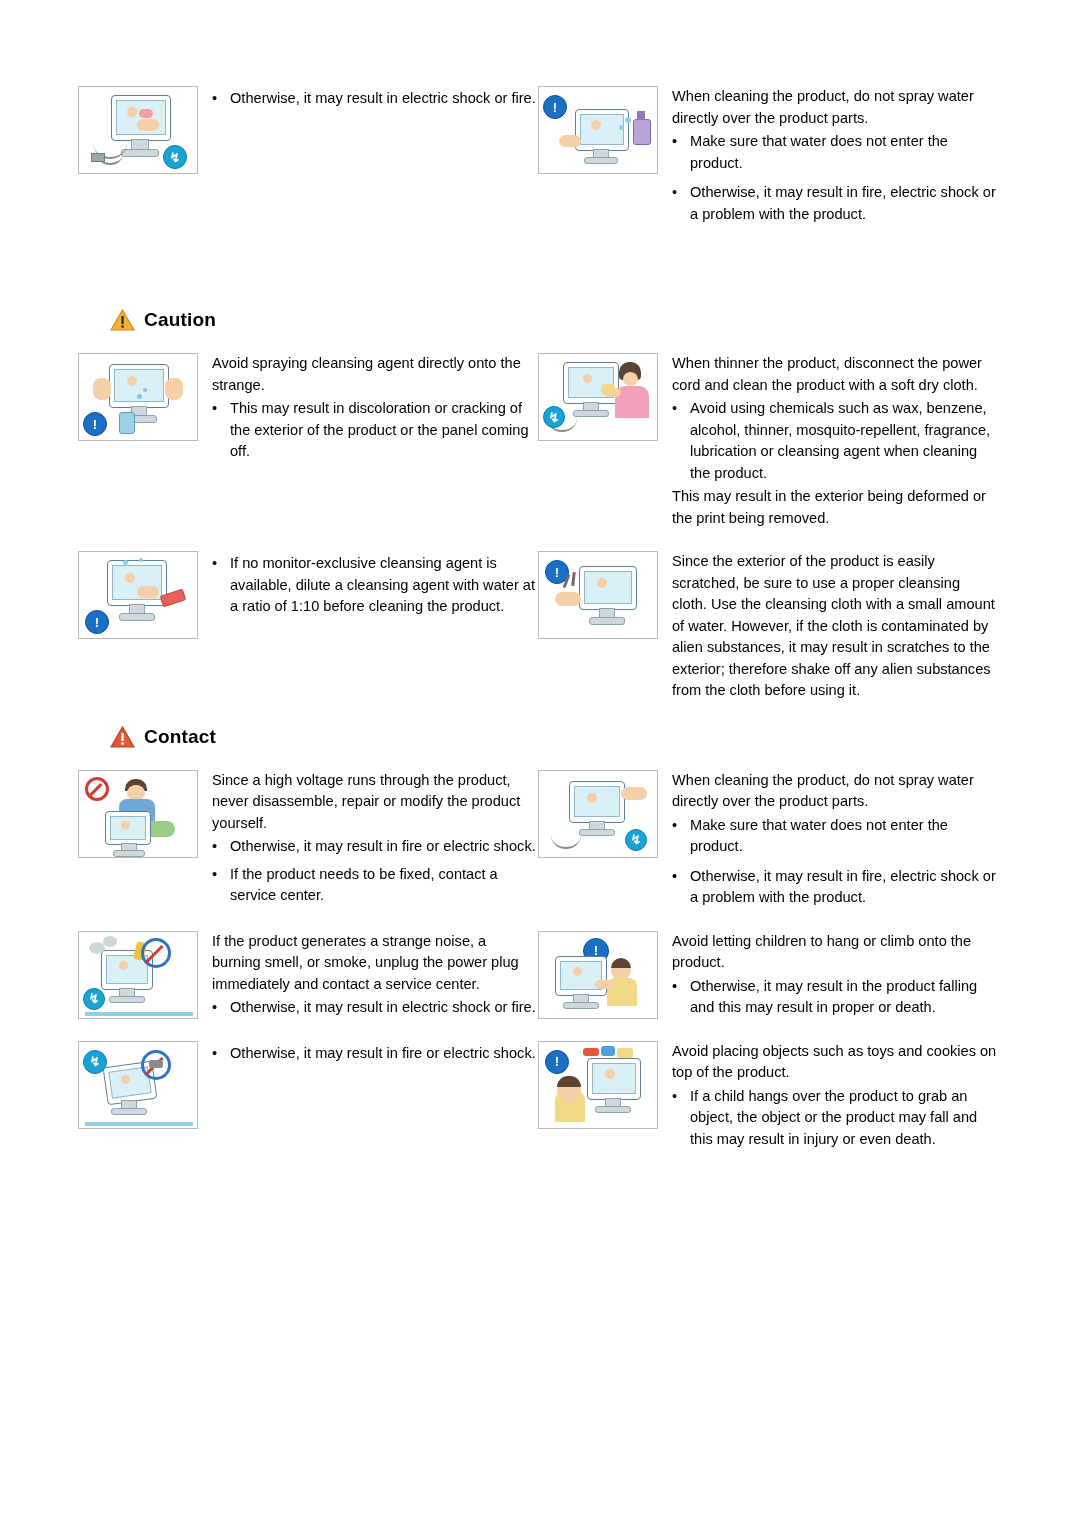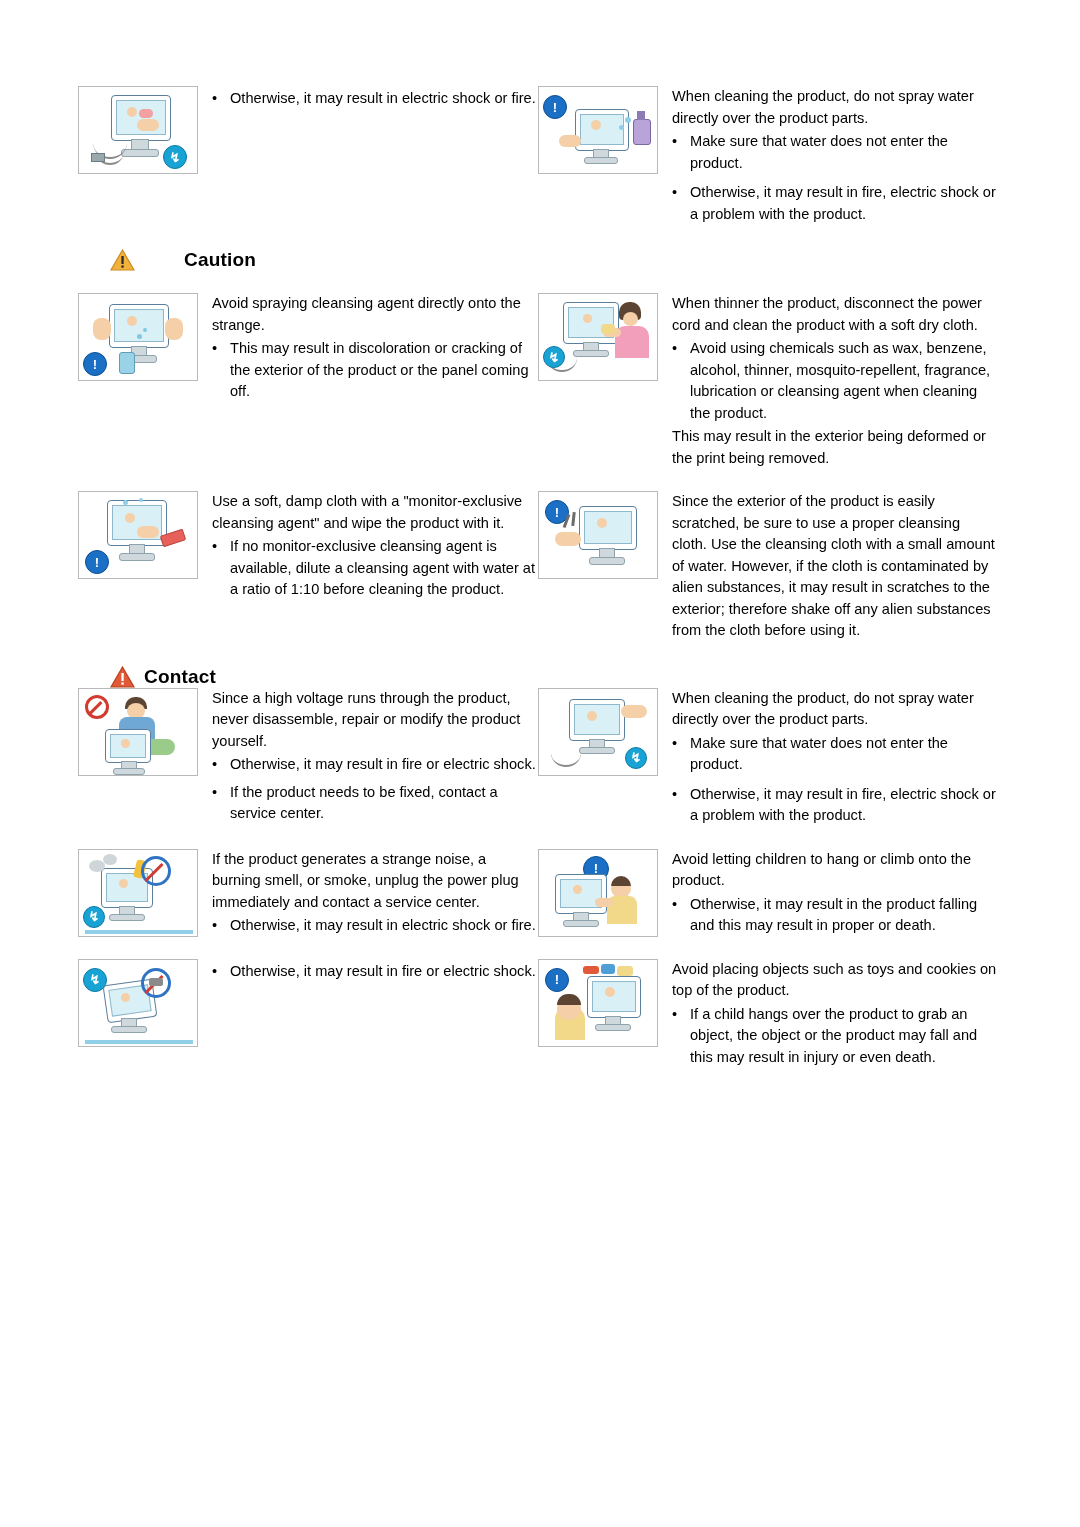--- a/index.html
+++ b/index.html
@@ -225,21 +225,21 @@
           </div>
           <div class="bullet" style="margin-top:8px;">
             <span class="dot">•</span>
             <span class="btext">Otherwise, it may result in fire, electric shock or a problem with the product.</span>
           </div>
         </div>
       </div>
     </div>
   </div>
 
-  <div class="heading-warn" style="margin-top:24px;gap:40px;">
+  <div class="heading-warn" style="margin-top:84px;">
     <span class="tri">
       <svg width="25" height="22" viewBox="0 0 25 22">
         <polygon points="12.5,1 24,21 1,21" fill="#f0b23c" stroke="#d08a1d" stroke-width="1.2"></polygon>
         <rect x="11.4" y="7" width="2.3" height="8" fill="#2b2b2b"></rect>
         <rect x="11.4" y="16.4" width="2.3" height="2.3" fill="#2b2b2b"></rect>
       </svg>
     </span>
     <span class="label">Caution</span>
   </div>
 
@@ -311,21 +311,20 @@
           <div class="stand" style="left:50px;top:52px;width:14px;height:9px;"></div>
           <div class="stand" style="left:40px;top:61px;width:34px;height:6px;border-radius:3px;"></div>
           <div class="blob skin" style="left:58px;top:34px;width:22px;height:12px;border-radius:6px;"></div>
           <div style="position:absolute;left:82px;top:40px;width:22px;height:10px;background:#e8605a;border:1px solid #b6423d;border-radius:2px;transform:rotate(-18deg);"></div>
           <div class="blob" style="left:44px;top:8px;width:5px;height:5px;background:#8fd0e8;"></div>
           <div class="blob" style="left:60px;top:6px;width:4px;height:4px;background:#8fd0e8;"></div>
           <div class="circ-badge" style="left:6px;top:58px;width:22px;height:22px;">!</div>
         </div>
       </div>
       <div class="txt">
-        <p>Use a soft, damp cloth with a "monitor-exclusive cleansing agent" and wipe the product with it.</p>
         <div class="bullets">
           <div class="bullet" style="margin-top:2px;">
             <span class="dot">•</span>
             <span class="btext">If no monitor-exclusive cleansing agent is available, dilute a cleansing agent with water at a ratio of 1:10 before cleaning the product.</span>
           </div>
         </div>
       </div>
     </div>
 
     <div class="col">
@@ -353,21 +352,21 @@
     <span class="tri">
       <svg width="25" height="22" viewBox="0 0 25 22">
         <polygon points="12.5,1 24,21 1,21" fill="#e05a3a" stroke="#b8401f" stroke-width="1.2"></polygon>
         <rect x="11.4" y="7" width="2.3" height="8" fill="#ffffff"></rect>
         <rect x="11.4" y="16.4" width="2.3" height="2.3" fill="#ffffff"></rect>
       </svg>
     </span>
     <span class="label">Contact</span>
   </div>
 
-  <div class="row" style="">
+  <div class="row" style="margin-top:22px;">
     <div class="col">
       <div class="fig">
         <div class="figbox">
           <div class="circ-ban" style="left:6px;top:6px;width:24px;height:24px;"></div>
           <div class="blob hair" style="left:46px;top:8px;width:22px;height:12px;border-radius:10px 10px 0 0;"></div>
           <div class="blob skin" style="left:48px;top:14px;width:18px;height:16px;"></div>
           <div class="blob cloth-blue" style="left:40px;top:28px;width:36px;height:24px;border-radius:8px 8px 0 0;"></div>
           <div class="blob cloth-green" style="left:52px;top:50px;width:44px;height:16px;border-radius:8px;"></div>
           <div class="mon" style="left:26px;top:40px;width:44px;height:32px;"></div>
           <div class="mon-screen" style="left:31px;top:45px;width:34px;height:22px;"></div>

